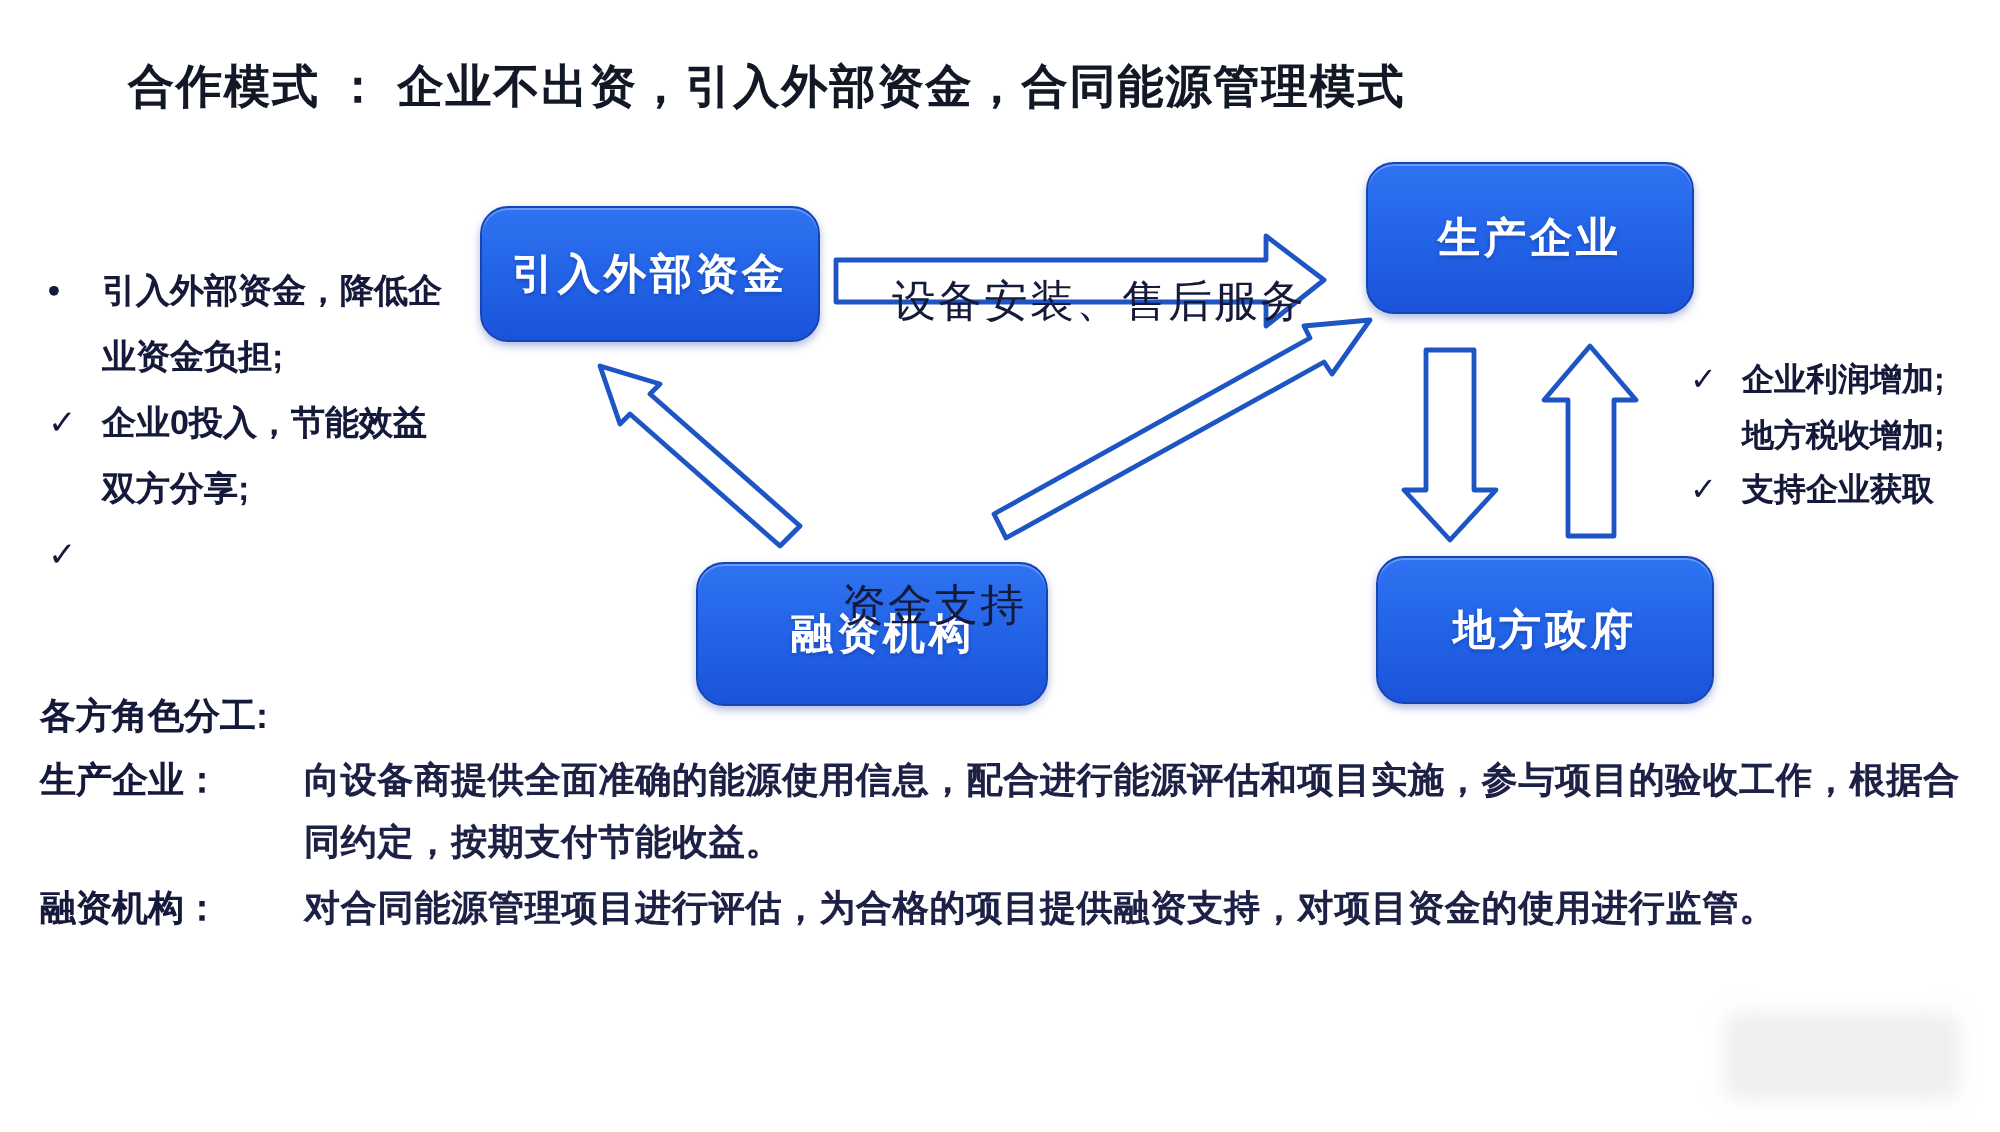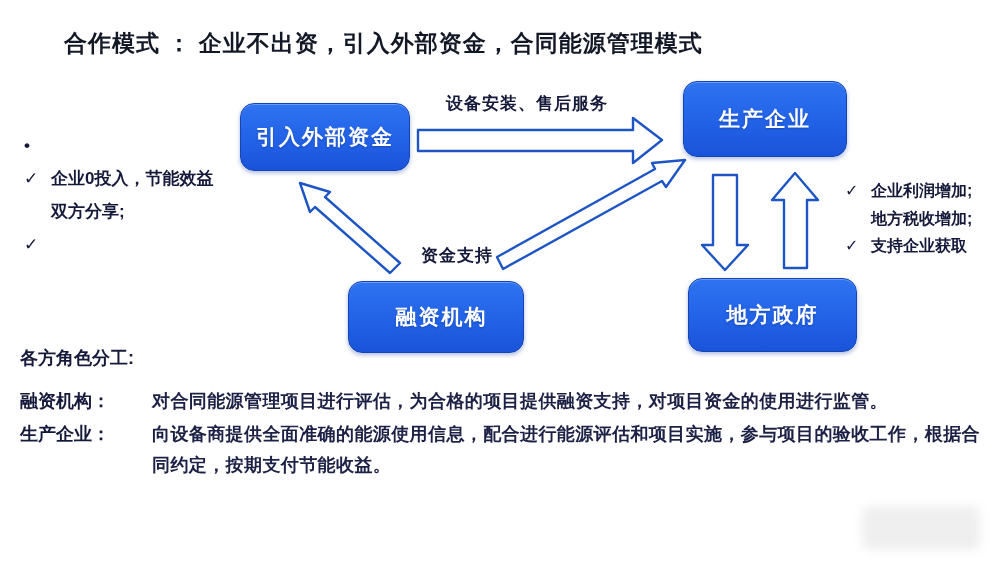--- a/index.html
+++ b/index.html
@@ -25,36 +25,36 @@
     text-shadow:0 1px 2px rgba(10,40,120,.4);
   }
   .node-supplier{left:240px;top:103px;width:168px;height:66px;}
   .node-producer{left:683px;top:81px;width:162px;height:74px;}
   .node-financier{left:348px;top:281px;width:163px;height:70px;padding-left:11px;}
   .node-government{left:688px;top:278px;width:167px;height:72px;}
   
   svg.arrows{left:0;top:0;pointer-events:none;}
   svg.arrows polygon{fill:#ffffff;stroke:#1e55c4;stroke-width:2.4;stroke-linejoin:round;}
   
-  .edge-label{font-weight:700;color:#15193a;font-size:17px;letter-spacing:1px;}
+  .edge-label{font-weight:400;color:#15193a;font-size:22px;letter-spacing:1px;margin-top:44px;}
   .edge-label-install{left:446px;top:92px;}
   .edge-label-funding{left:421px;top:244px;}
   
   .side-list{font-size:17px;font-weight:700;color:#15193a;}
   .side-list .row{display:flex;line-height:33px;}
   .side-list .bullet{width:27px;flex:0 0 27px;}
   .side-list .txt{width:178px;}
   .left-list{left:24px;top:129px;}
   .right-list{left:845px;top:177px;font-size:16px;}
   .right-list .row{line-height:27.5px;}
   .right-list .bullet{width:26px;flex:0 0 26px;}
   .right-list .txt{width:130px;white-space:nowrap;}
   
   .roles{left:20px;top:343px;width:968px;}
-  .roles-heading{font-size:18px;font-weight:700;color:#15193a;line-height:30px;margin-bottom:13px;}
+  .roles-heading{font-size:18px;font-weight:700;color:#15193a;line-height:30px;margin-bottom:2px;}
   .role-row{display:grid;grid-template-columns:132px 1fr;margin-bottom:2px;}
   .role-label{font-size:18px;font-weight:700;color:#15193a;line-height:31px;}
   .role-text{font-size:18px;font-weight:600;color:#1d2145;line-height:31px;letter-spacing:.4px;}
   
   .watermark{
     left:862px;top:506px;width:118px;height:44px;border-radius:8px;
     background:rgba(225,225,228,.55);filter:blur(5px);
   }
 </style>
 </head>
@@ -82,20 +82,21 @@
 <div class="abs node node-government">
   <span>地方政府</span>
 </div>
 
 <div class="abs edge-label edge-label-install">设备安装、售后服务</div>
 <div class="abs edge-label edge-label-funding">资金支持</div>
 
 <div class="abs side-list left-list">
   <div class="row">
     <span class="bullet">•</span>
+    <span class="txt">引入外部资金，降低企业资金负担;</span>
   </div>
   <div class="row">
     <span class="bullet">✓</span>
     <span class="txt">企业0投入，节能效益双方分享;</span>
   </div>
   <div class="row">
     <span class="bullet">✓</span>
   </div>
 </div>
 
@@ -110,22 +111,22 @@
   </div>
   <div class="row">
     <span class="bullet">✓</span>
     <span class="txt">支持企业获取</span>
   </div>
 </div>
 
 <div class="abs roles">
   <div class="roles-heading">各方角色分工:</div>
   <div class="role-row">
+    <div class="role-label">生产企业：</div>
+    <div class="role-text">向设备商提供全面准确的能源使用信息，配合进行能源评估和项目实施，参与项目的验收工作，根据合同约定，按期支付节能收益。</div>
+  </div>
+  <div class="role-row">
     <div class="role-label">融资机构：</div>
     <div class="role-text">对合同能源管理项目进行评估，为合格的项目提供融资支持，对项目资金的使用进行监管。</div>
-  </div>
-  <div class="role-row">
-    <div class="role-label">生产企业：</div>
-    <div class="role-text">向设备商提供全面准确的能源使用信息，配合进行能源评估和项目实施，参与项目的验收工作，根据合同约定，按期支付节能收益。</div>
   </div>
 </div>
 
 <div class="abs watermark"></div>
 
 </body></html>

